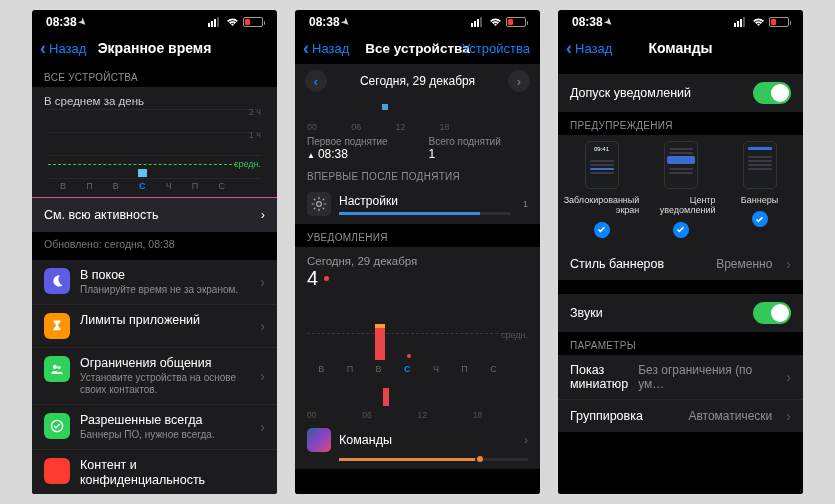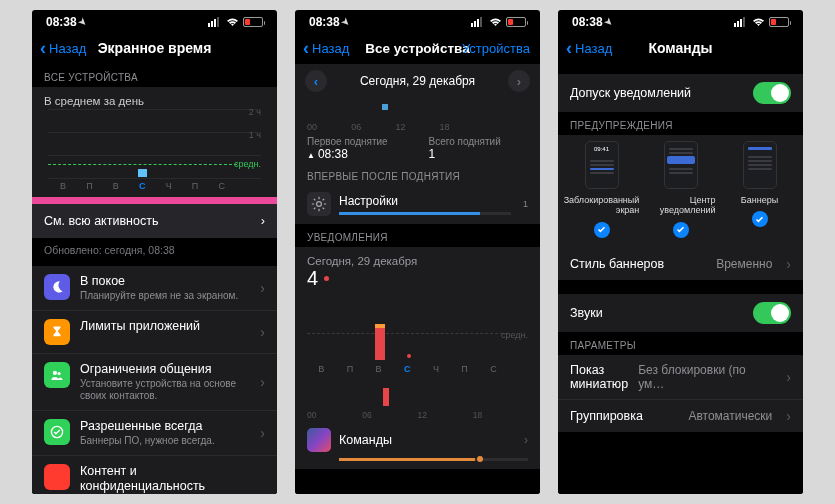--- a/index.html
+++ b/index.html
@@ -90,21 +90,21 @@
     background-image: linear-gradient(#2a2a2c 1px, transparent 1px);
     background-size: 100% 23px;
   }
   .graph1 .ylab{ position:absolute; right:0; color:#555; font-size:9px;}
   .graph1 .avg-line{ position:absolute; left:0; right:24px; top:55px; border-top:1px dashed #34c759;}
   .graph1 .avg-txt{ position:absolute; right:0; top:50px; color:#34c759; font-size:9px;}
   .graph1 .bar{ position:absolute; bottom:2px; width:9px; background:#60c2fa; }
   .graph1 .xticks{ position:absolute; bottom:-12px; left:2px; right:26px; display:flex; justify-content:space-around;}
   .graph1 .xticks span{ color:#666; font-size:9px;}
   .graph1 .xticks .active{ color:#0a84ff; font-weight:600;}
-  .see-all{ background:#26262a; display:flex; align-items:center; padding:10px 12px; justify-content:space-between; border-top:7px solid #ec4899;}
+  .see-all{ background:#26262a; display:flex; align-items:center; padding:10px 12px; justify-content:space-between; border-top:1px solid #ec4899;}
   .see-all span{ font-size:12.5px; }
   .updated{ color:#78787d; font-size:10.5px; padding:6px 12px 10px;}
   .list-row{ display:flex; gap:10px; padding:8px 12px; border-bottom:1px solid #2a2a2c; align-items:flex-start;}
   .list-row:last-child{border-bottom:none;}
   .app-icon{ width:26px; height:26px; border-radius:6px; flex-shrink:0; display:flex; align-items:center; justify-content:center;}
   .list-row .txt{ flex:1; }
   .list-row .t1{ font-size:12.5px; line-height:1.2; margin-bottom:1px;}
   .list-row .t2{ font-size:10px; color:#8e8e93; line-height:1.2;}
   .list-row .chev-r{ color:#5a5a5e; font-size:14px; align-self:center;}
 
@@ -531,21 +531,21 @@
     <div class="card">
       <div class="row">
         <div class="label">Звуки</div>
         <div class="toggle"></div>
       </div>
     </div>
     <div class="section-label">ПАРАМЕТРЫ</div>
     <div class="card">
       <div class="row">
         <div class="label">Показ миниатюр</div>
-        <div class="value">Без блокировки (по ум…</div>
+        <div class="value">Без ограничения (по ум…</div>
         <span class="chev-r">›</span>
       </div>
       <div class="row">
         <div class="label">Группировка</div>
         <div class="value">Автоматически</div>
         <span class="chev-r">›</span>
       </div>
     </div>
   </div>
 </div>

